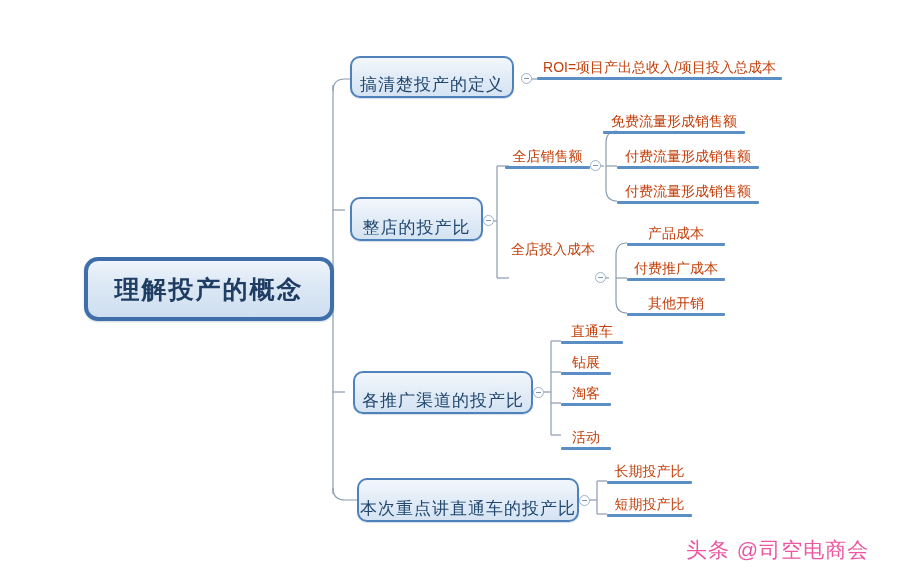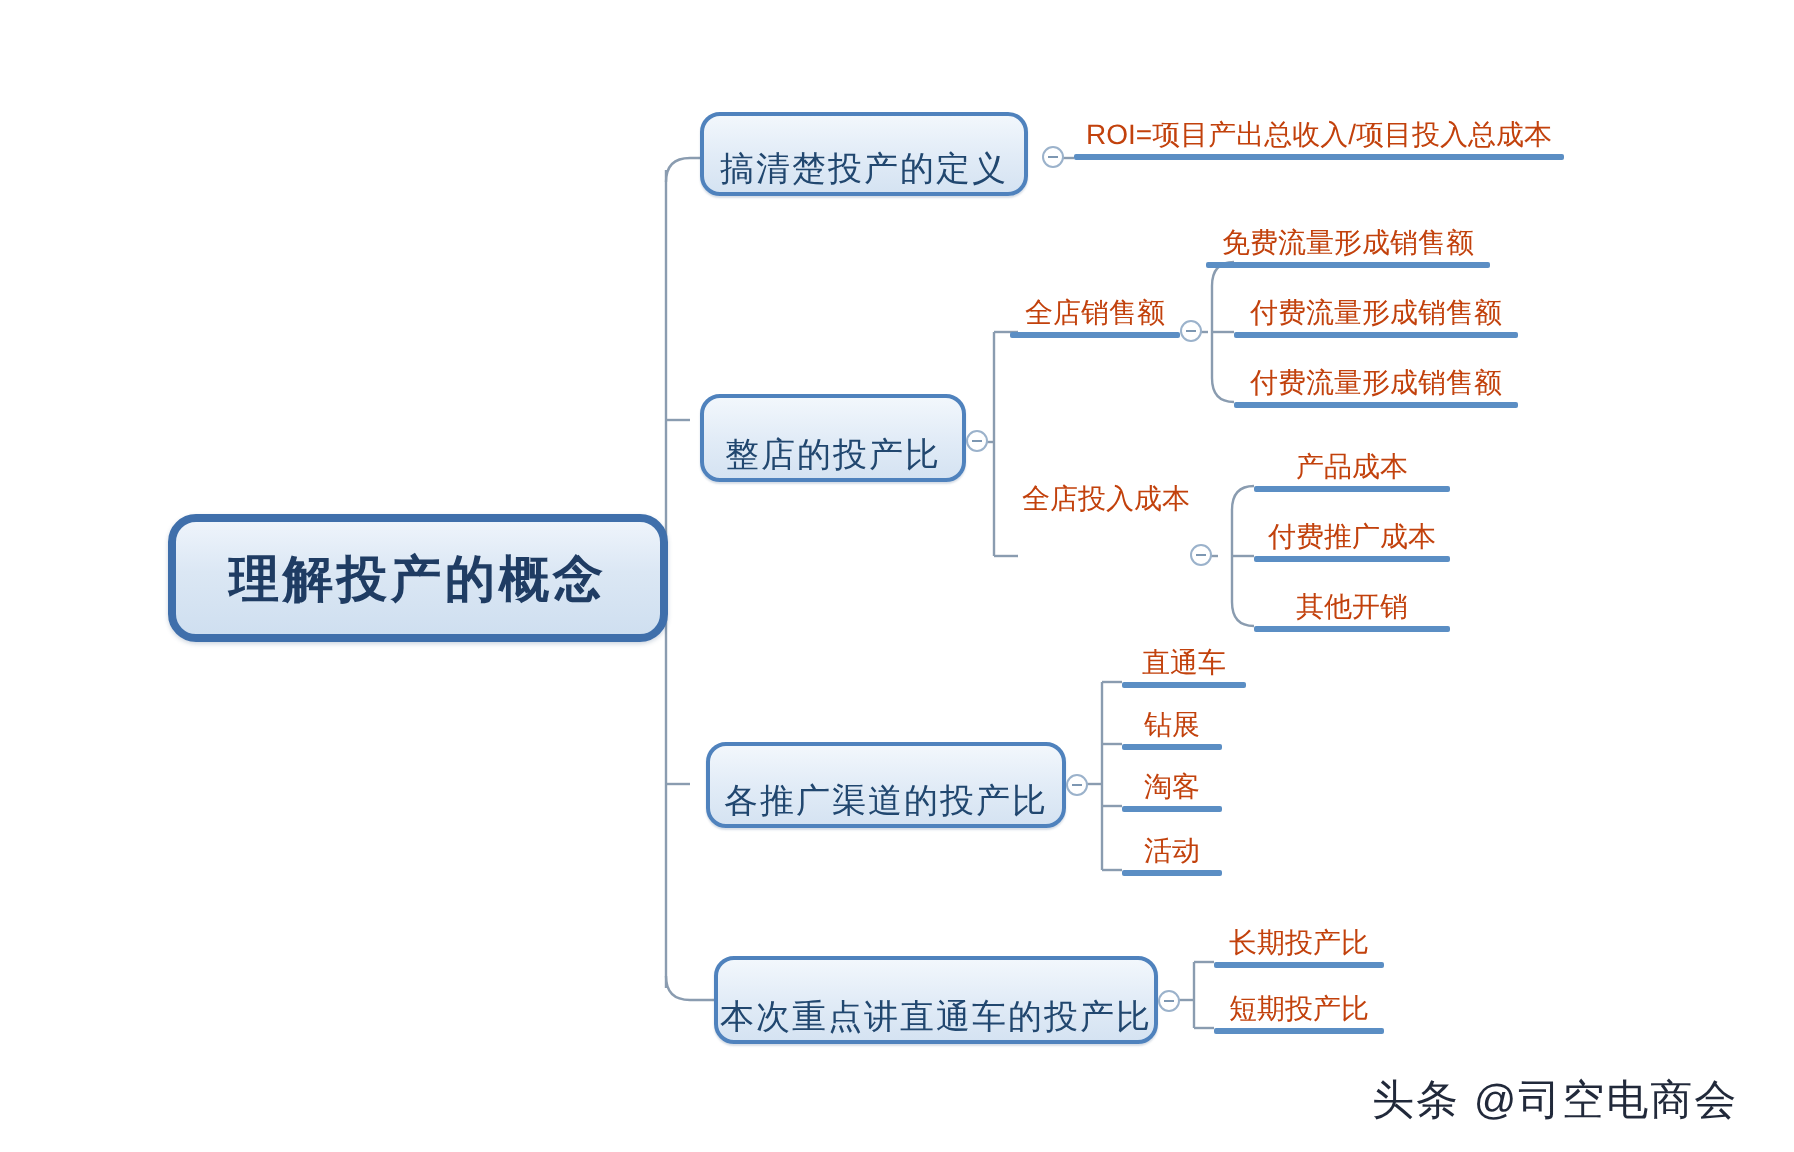--- a/index.html
+++ b/index.html
@@ -112,21 +112,21 @@
     height: 1px;
     background: #7d97b2;
   }
 
   
   .watermark {
     position: absolute;
     left: 686px;
     top: 536px;
     font-size: 21px;
-    color: #0f172a;
+    color: #ec4899;
     letter-spacing: 1px;
     white-space: nowrap;
     opacity: 0.92;
   }
 </style>
 </head>
 <body>
 
 <div id="canvas">
 
@@ -244,21 +244,21 @@
     <span class="underline"></span>
   </div>
   <div class="line-node" style="left:561px; top:353px; width:50px; height:22px;">
     <span class="line-label">钻展</span>
     <span class="underline"></span>
   </div>
   <div class="line-node" style="left:561px; top:384px; width:50px; height:22px;">
     <span class="line-label">淘客</span>
     <span class="underline"></span>
   </div>
-  <div class="line-node" style="left:561px; top:416px; width:50px; height:22px;">
+  <div class="line-node" style="left:561px; top:428px; width:50px; height:22px;">
     <span class="line-label">活动</span>
     <span class="underline"></span>
   </div>
 
   <div class="box-node" style="left:357px; top:478px; width:222px; height:44px;">
     <span class="box-label">本次重点讲直通车的投产比</span>
   </div>
   <div class="toggle" style="left:579px; top:495px;"></div>
 
   <div class="line-node" style="left:607px; top:462px; width:85px; height:22px;">

